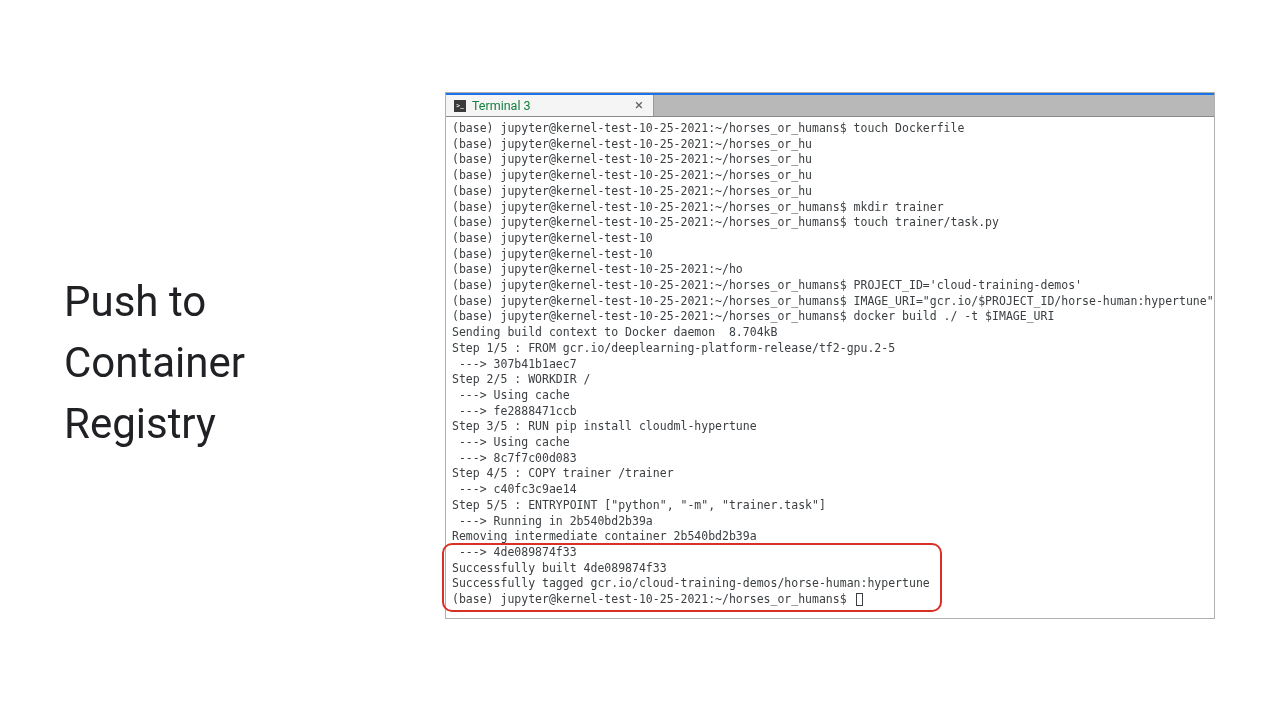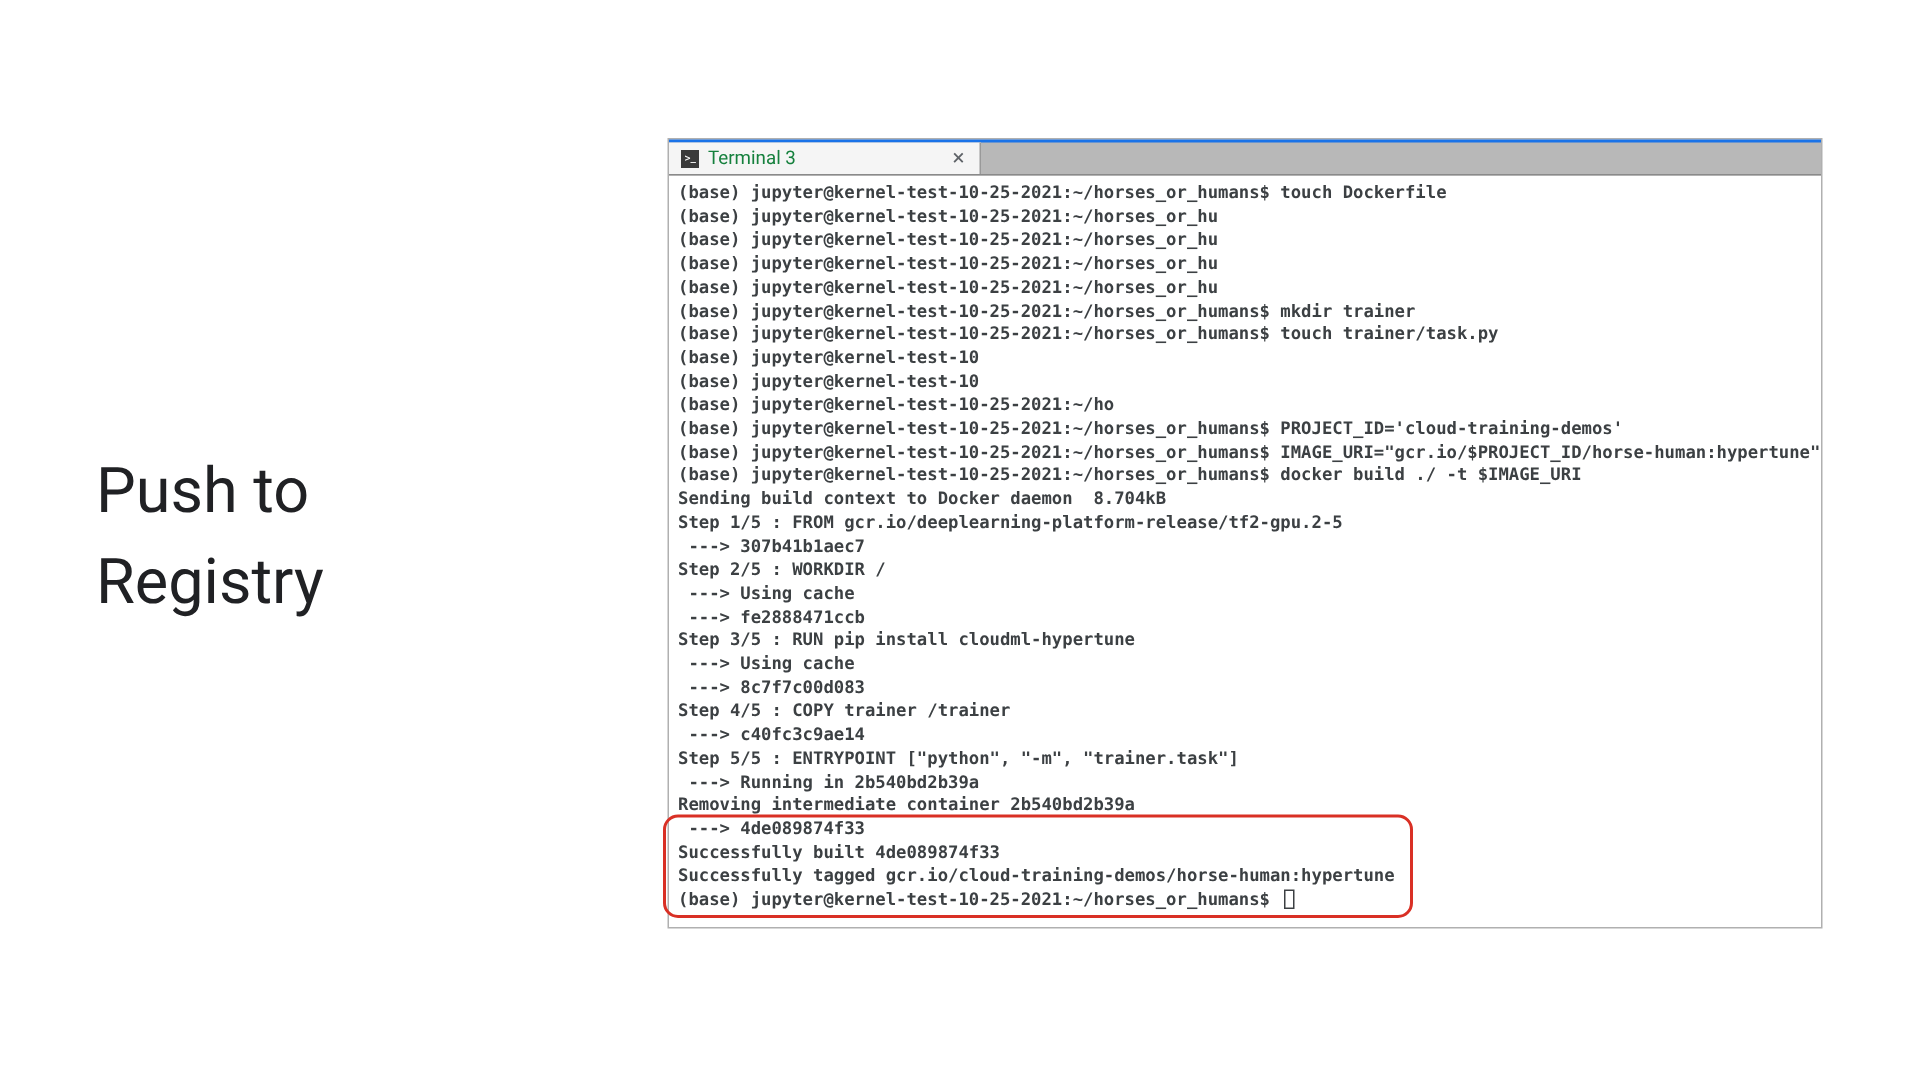--- a/index.html
+++ b/index.html
@@ -12,21 +12,20 @@
       overflow: hidden;
     }
     .heading {
       position: absolute;
       left: 64px;
       top: 272px;
       font-size: 42px;
       font-weight: 400;
       line-height: 1.45;
       color: #202124;
-      margin-top: 26px;
     }
     .terminal-window {
       position: absolute;
       left: 445px;
       top: 92px;
       width: 770px;
       background: #ffffff;
       border: 1px solid #b0b0b0;
     }
     .tab-bar {
@@ -70,21 +69,21 @@
     }
     .terminal-body {
       padding: 4px 6px 10px 6px;
       font-family: "Menlo", "Consolas", "DejaVu Sans Mono", monospace;
       font-size: 11.5px;
       line-height: 15.7px;
       color: #3c4043;
       white-space: pre;
       position: relative;
     }
-    .terminal-line { white-space: pre; font-weight: bold; }
+    .terminal-line { white-space: pre; }
     .highlight-box {
       position: absolute;
       border: 2px solid #d93025;
       border-radius: 10px;
       left: -4px;
       width: 500px;
       pointer-events: none;
     }
     .cursor-box {
       display: inline-block;
@@ -93,20 +92,21 @@
       border: 1px solid #3c4043;
       vertical-align: text-bottom;
       margin-left: 2px;
     }
   </style>
 </head>
 <body>
 
 <div class="heading">
   <div>Push to</div>
+  <div>Container</div>
   <div>Registry</div>
 </div>
 
 <div class="terminal-window">
   <div class="tab-bar">
     <div class="tab">
       <span class="tab-icon">&gt;_</span>
       <span class="tab-title">Terminal 3</span>
       <span class="tab-close">×</span>
     </div>

